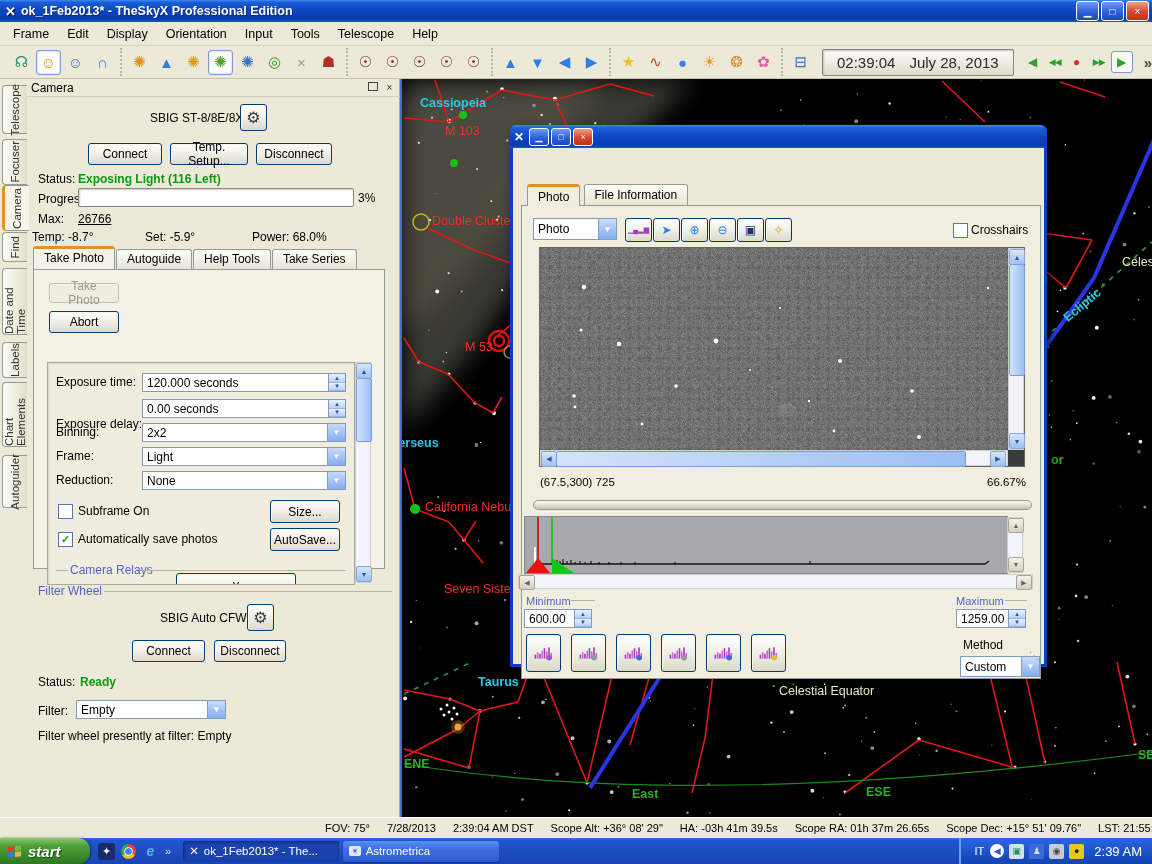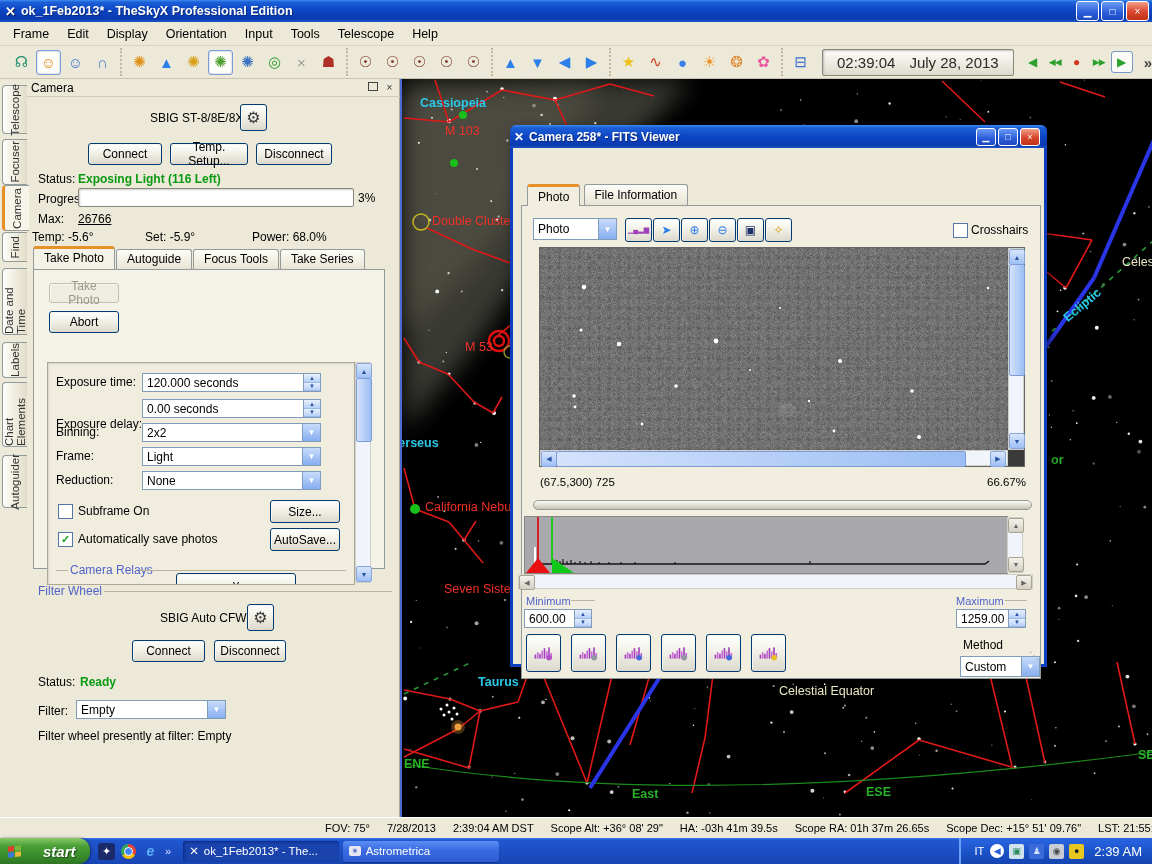--- a/index.html
+++ b/index.html
@@ -70,21 +70,21 @@
   
   .tabwidget{position:absolute;left:33px;top:169px;width:352px;height:320px;}
   .tabsrow{display:flex;height:21px;align-items:flex-end;}
   .xtab{border:1px solid #919b9c;border-bottom:none;border-radius:3px 3px 0 0;padding:2px 10px 2px 10px;
     background:linear-gradient(180deg,#fdfdf8,#e8e4d4);font-size:12px;height:15px;margin-right:1px;}
   .xtab.active{background:#f4f2e6;border-top:3px solid #e89028;height:16px;position:relative;z-index:2;font-size:12px;}
   .tabpage{position:absolute;left:0;top:21px;width:350px;height:298px;border:1px solid #919b9c;background:#f4f2e6;}
   .formbox{position:absolute;left:13px;top:92px;width:306px;height:221px;border:1px solid #aca899;
     background:#f0eddf;overflow:hidden;box-shadow:inset 1px 1px 2px #d8d4c4;}
   .frow-label{position:absolute;left:8px;font-size:12px;}
-  .fctl{position:absolute;left:94px;width:179px;height:19px;border:1px solid #7f9db9;background:#fff;
+  .fctl{position:absolute;left:94px;width:204px;height:19px;border:1px solid #7f9db9;background:#fff;
     display:flex;align-items:center;box-sizing:border-box;}
   .fctl .val{flex:1;padding-left:4px;font-size:12px;}
   .combo-btn{width:17px;height:17px;background:linear-gradient(180deg,#c8dbfa,#86aef0);border-left:1px solid #7f9db9;
     color:#fff;font-size:8px;display:flex;align-items:center;justify-content:center;}
   .spin-btns{width:16px;height:17px;display:flex;flex-direction:column;border-left:1px solid #7f9db9;}
   .spin-btns div{flex:1;background:linear-gradient(180deg,#e8f0fd,#b8d0f8);font-size:6px;color:#2a52a0;
     display:flex;align-items:center;justify-content:center;border-bottom:1px solid #9ab8e8;}
   .cb{position:absolute;width:13px;height:13px;border:1px solid #5575a7;background:#fff;font-size:11px;
     line-height:12px;text-align:center;color:#21a121;font-weight:bold;}
   .grp-line{position:absolute;height:1px;background:#b8b4a0;}
@@ -117,21 +117,21 @@
   .fgrp-label:after{content:"";display:inline-block;height:1px;background:#b8b4a0;vertical-align:middle;}
   .preset{position:absolute;width:35px;height:38px;top:486px;}
   .grip{position:absolute;right:4px;bottom:3px;color:#9a968a;font-size:10px;letter-spacing:1px;}
   
   .statusbar{position:absolute;left:0;top:817px;width:1152px;height:21px;background:#ece9d8;border-top:1px solid #fff;
     box-shadow:0 -1px 0 #b8b4a4;display:flex;align-items:center;padding-left:325px;box-sizing:border-box;font-size:11px;}
   .sbi{margin-right:17px;white-space:nowrap;}
   
   .taskbar{position:absolute;left:0;top:838px;width:1152px;height:26px;
     background:linear-gradient(180deg,#3a77e8 0%,#2057d0 8%,#1c4cc0 60%,#1845b4 100%);display:flex;align-items:center;}
-  .startbtn{height:26px;width:90px;border-radius:0 12px 12px 0;display:flex;align-items:center;gap:22px;padding-left:8px;
+  .startbtn{height:26px;width:90px;border-radius:0 12px 12px 0;display:flex;align-items:center;gap:7px;padding-left:8px;
     background:linear-gradient(180deg,#8cc86a 0%,#4aa136 30%,#358428 80%,#2d7522 100%);box-sizing:border-box;
     box-shadow:1px 0 3px rgba(0,0,0,.4);}
   .startbtn .s-label{color:#fff;font-weight:bold;font-style:italic;font-size:15px;text-shadow:1px 1px 1px #1a4a14;}
   .flag{display:grid;grid-template-columns:6px 6px;grid-template-rows:5px 5px;gap:1px;transform:skewY(-6deg);}
   .flag i{display:block;}
   .ql{display:flex;align-items:center;gap:6px;padding:0 8px;}
   .qli{width:17px;height:17px;border-radius:3px;display:flex;align-items:center;justify-content:center;font-size:11px;}
   .taskbtn{height:21px;width:156px;margin-left:4px;border-radius:3px;display:flex;align-items:center;gap:5px;
     padding:0 6px;box-sizing:border-box;color:#fff;font-size:11.5px;white-space:nowrap;overflow:hidden;
     background:linear-gradient(180deg,#5a8ef4,#3a6ae0 45%,#2f5cd4);box-shadow:0 1px 1px rgba(0,0,0,.3);}
@@ -713,29 +713,29 @@
     <span class="lbl" style="left:38px;top:93px;">Status:</span>
     <span class="lbl green-b" style="left:78px;top:93px;">Exposing Light (116 Left)</span>
 
     <span class="lbl" style="left:38px;top:113px;">Progress:</span>
     <div class="progress" style="left:78px;top:109px;width:274px;height:17px;"></div>
     <span class="lbl" style="left:358px;top:112px;">3%</span>
 
     <span class="lbl" style="left:38px;top:133px;">Max:</span>
     <span class="lbl" style="left:78px;top:133px;text-decoration:underline;">26766</span>
 
-    <span class="lbl" style="left:32px;top:151px;">Temp: -5.6°</span>
+    <span class="lbl" style="left:32px;top:151px;">Temp: -8.7°</span>
     <span class="lbl" style="left:145px;top:151px;">Set: -5.9°</span>
     <span class="lbl" style="left:252px;top:151px;">Power: 68.0%</span>
 
     <div class="tabwidget">
       <div class="tabsrow" id="cam-tabs">
           <div class="xtab active">Take Photo</div>
           <div class="xtab">Autoguide</div>
-          <div class="xtab">Focus Tools</div>
+          <div class="xtab">Help Tools</div>
           <div class="xtab">Take Series</div>
         </div>
       <div class="tabpage">
         <button class="xp-btn disabled" style="position:absolute;left:15px;top:13px;width:70px;height:20px;">Take Photo</button>
         <button class="xp-btn" style="position:absolute;left:15px;top:41px;width:70px;height:22px;">Abort</button>
         <div class="formbox" id="formbox">
           <span class="lbl blue-g" style="left:22px;top:200px;">Camera Relays</span>
           <div class="grp-line" style="left:8px;top:207px;width:12px;"></div>
           <div class="grp-line" style="left:92px;top:207px;width:206px;"></div>
           <button class="xp-btn" style="position:absolute;left:128px;top:210px;width:120px;height:24px;">v</button>
@@ -798,21 +798,20 @@
     <div class="fctl" style="left:76px;top:621px;width:150px;">
       <span class="val">Empty</span>
       <span class="combo-btn">▼</span>
     </div>
     <span class="lbl" style="left:38px;top:650px;">Filter wheel presently at filter:  Empty</span>
   </div>
 
   <div id="fits">
     <div class="fv-title">
       <span class="app-ico">✕</span>
-      <span class="title">Camera 258* - FITS Viewer</span>
       <span class="winbtns" id="fits-winbtns">
           <span class="wbtn small">▁</span>
           <span class="wbtn small">□</span>
           <span class="wbtn close small">×</span>
         </span>
     </div>
     <div class="fv-body">
       <div class="fv-tab active" style="left: 14px;">Photo</div>
         <div class="fv-tab" style="left: 70.5px;">File Information</div>
         <div id="fits-tabs"></div>

